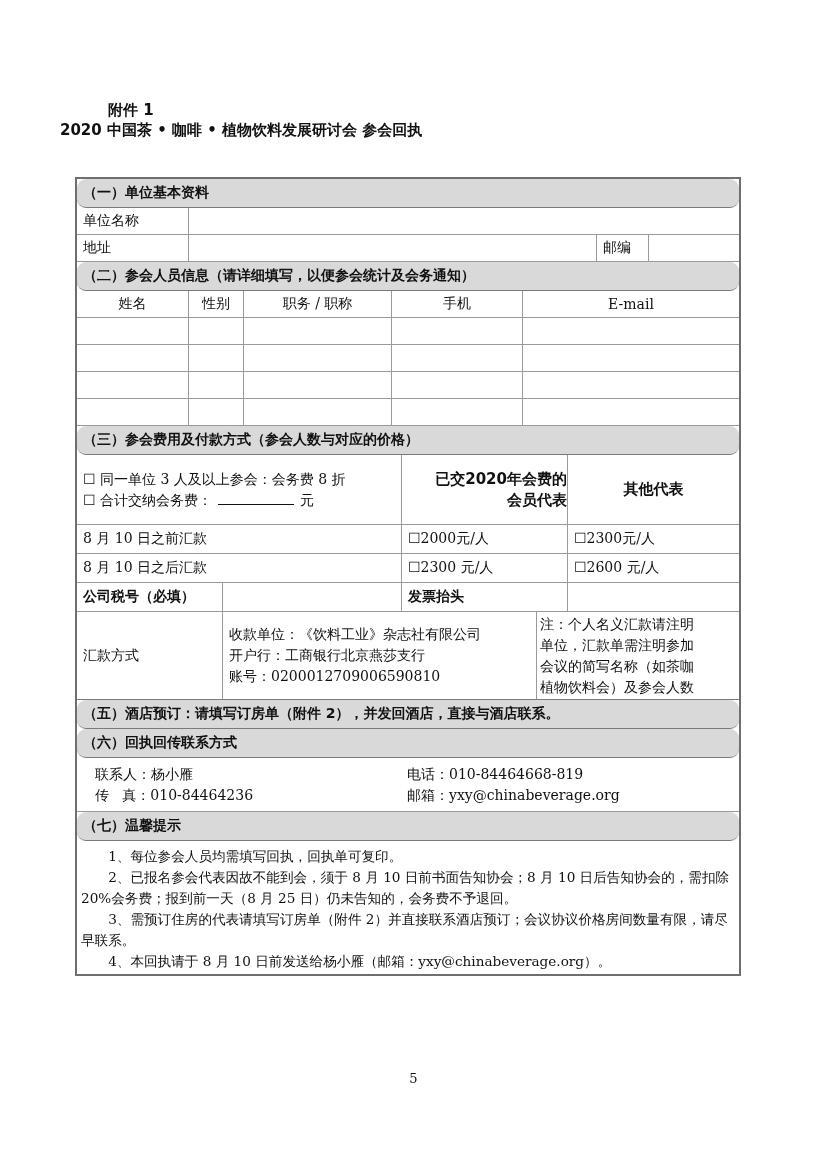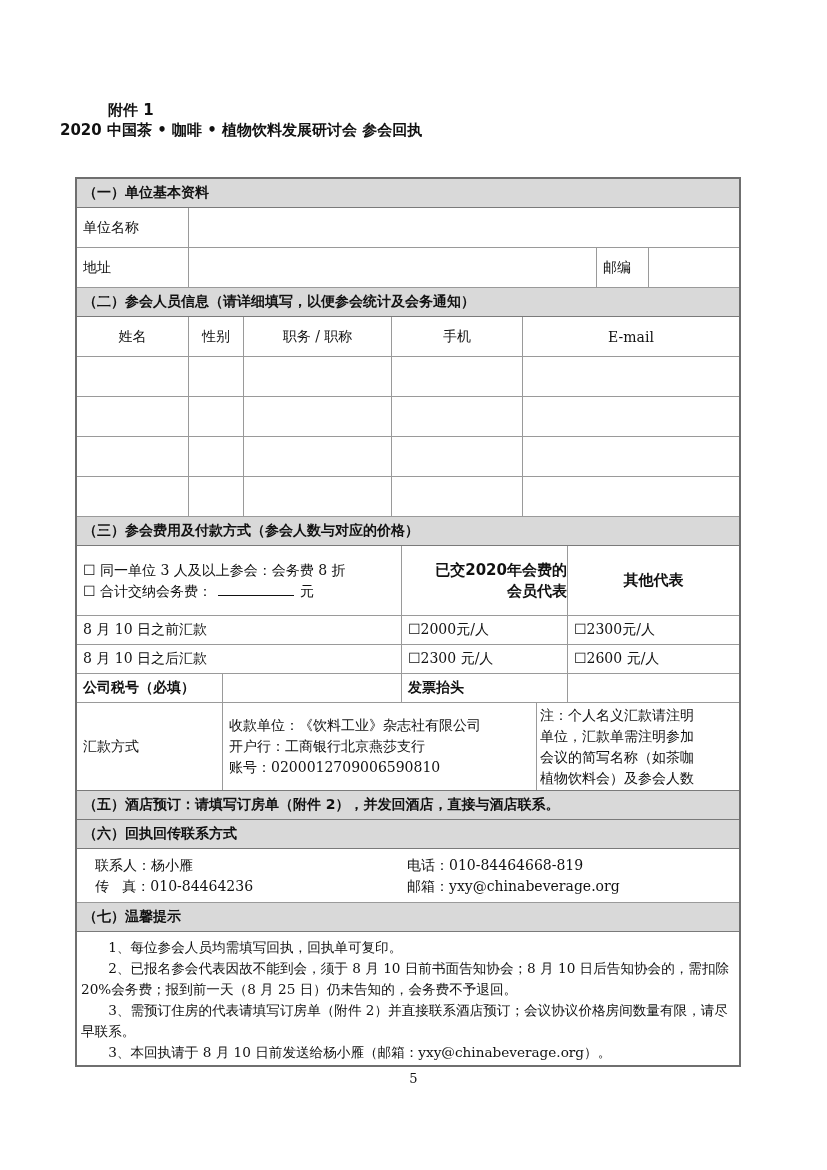--- a/index.html
+++ b/index.html
@@ -20,30 +20,30 @@
   }
   .form {
     position: absolute; left: 75px; top: 177px; width: 666px;
     border: 2px solid #6f6f6f; box-sizing: border-box;
   }
   .row { display: flex; border-bottom: 1px solid #9a9a9a; box-sizing: border-box; }
   .row:last-child { border-bottom: none; }
   .sec {
     background: #d9d9d9; height: 29px; align-items: center;
     padding-left: 6px; font-family: "DejaVu Sans", "Liberation Sans", sans-serif;
-    font-weight: bold; font-size: 14px; border-bottom: 1px solid #7a7a7a;
+    font-weight: bold; font-size: 14px; border-bottom: 1px solid #7a7a7a; border-radius: 9px;
   }
   .cell {
     box-sizing: border-box; border-right: 1px solid #9a9a9a;
     font-size: 14px; display: flex; align-items: center; padding-left: 6px;
   }
   .cell:last-child { border-right: none; }
   .center { justify-content: center; padding-left: 0; text-align: right; }
   .bold { font-family: "DejaVu Sans", "Liberation Sans", sans-serif; font-weight: bold; }
-  .r28 { height: 40px; }
+  .r28 { height: 27px; }
   .r29 { height: 29px; }
   .multiline { flex-direction: column; align-items: flex-start; justify-content: center; line-height: 21px; }
   .multiline.c { align-items: flex-end; text-align: center; }
   .blank {
     display: inline-block; width: 76px; border-bottom: 1px solid #111; margin: 0 6px; height: 14px;
   }
   .contact { display: flex; padding: 6px 0 6px 18px; height: 53px; box-sizing: border-box; font-size: 14px; line-height: 21px; }
   .contact .col1 { width: 312px; }
   .tips { padding: 5px 4px 2px 4px; font-size: 13.6px; line-height: 21px; }
   .tips p { margin: 0; text-indent: 2em; }
@@ -167,18 +167,18 @@
       </div>
     </div>
   </div>
 
   <div class="row sec">（七）温馨提示</div>
   <div class="row tips">
     <div>
       <p>1、每位参会人员均需填写回执，回执单可复印。</p>
       <p>2、已报名参会代表因故不能到会，须于 8 月 10 日前书面告知协会；8 月 10 日后告知协会的，需扣除 20%会务费；报到前一天（8 月 25 日）仍未告知的，会务费不予退回。</p>
       <p>3、需预订住房的代表请填写订房单（附件 2）并直接联系酒店预订；会议协议价格房间数量有限，请尽早联系。</p>
-      <p>3、本回执请于 8 月 10 日前发送给杨小雁（邮箱：yxy@chinabeverage.org）。</p>
+      <p>4、本回执请于 8 月 10 日前发送给杨小雁（邮箱：yxy@chinabeverage.org）。</p>
     </div>
   </div>
 </div>
 
 <div class="pagenum">5</div>
 
 </body></html>

